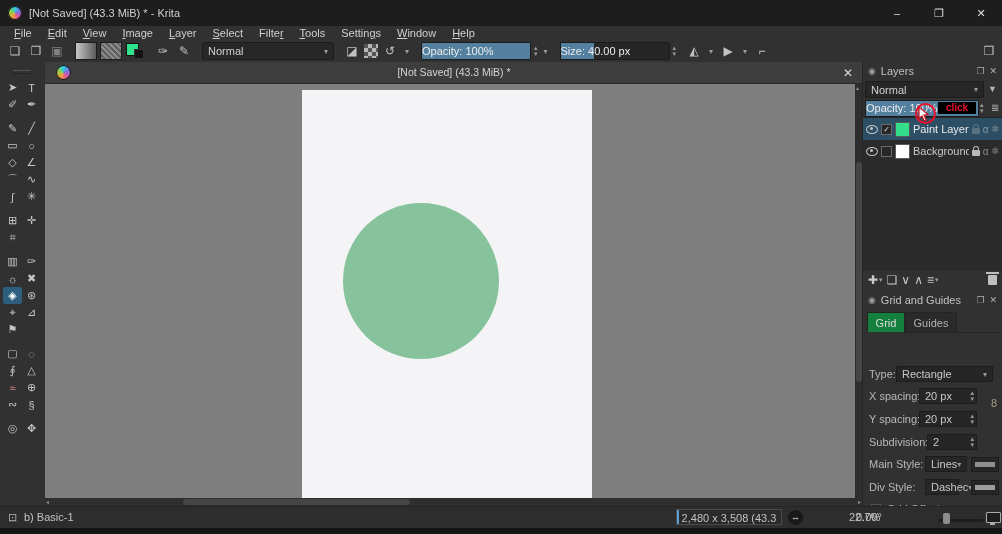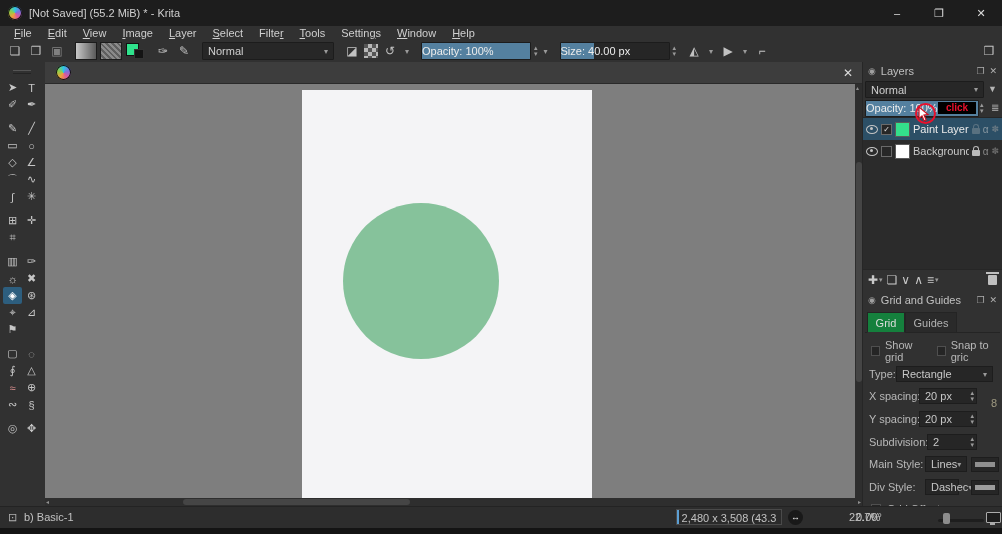--- a/index.html
+++ b/index.html
@@ -129,21 +129,21 @@
   .monitor::after{content:"";position:absolute;left:3px;bottom:-3px;width:5px;height:2px;background:#ababab}
   .bottomstrip{position:absolute;left:0;top:528px;width:1002px;height:6px;background:#141414}
 </style>
 </head>
 <body>
 
 <div class="app">
 
   <div class="titlebar">
     <div class="krita-logo"></div>
-    <span>[Not Saved] (55.2 MiB) * - Krita</span>
+    <span>[Not Saved] (43.3 MiB) * - Krita</span>
     <div class="winctrl wc-min">–</div>
     <div class="winctrl wc-restore">❐</div>
     <div class="winctrl wc-close">✕</div>
   </div>
 
   <div class="menubar">
       <span class="menu-item"><u>F</u>ile</span>
       <span class="menu-item"><u>E</u>dit</span>
       <span class="menu-item"><u>V</u>iew</span>
       <span class="menu-item"><u>I</u>mage</span>
@@ -269,20 +269,21 @@
         <div class="tool tb-magnetic-select">§</div>
       </div>
       <div class="tool-group">
         <div class="tool tb-zoom">◎</div>
         <div class="tool tb-pan">✥</div>
       </div>
     </div>
 
   <div class="subbar">
     <div class="krita-logo"></div>
+    <div class="subtitle">[Not Saved]  (43.3 MiB) *</div>
     <div class="subclose">✕</div>
   </div>
 
   <div class="canvas-area" style="background: rgb(126, 126, 126);">
     <div class="page" style="background: rgb(244, 244, 246);">
       <div class="circle" style="background: rgb(134, 194, 155);"></div>
     </div>
   </div>
   <div class="vscroll">
     <span class="sarrow" style="left:1px;top:1px">▴</span>
@@ -356,26 +357,20 @@
         <span class="dicon">◉</span>
         <span>Grid and Guides</span>
         <span class="sp"></span>
         <span class="dbtn">❐</span>
         <span class="dbtn">✕</span>
       </div>
       <div class="tab active" style="left:4px;width:38px">Grid</div>
       <div class="tab" style="left:42px;width:52px">Guides</div>
       <div class="tabline"></div>
 
-      <div class="grow" style="top:50px">
-        <div class="gcheck" style="margin-left:8px"></div>
-        <span class="glabel" style="margin-left:5px">Show grid</span>
-        <div class="gcheck" style="margin-left:9px"></div>
-        <span class="glabel" style="margin-left:5px">Snap to gric</span>
-      </div>
 
       <div class="grow" style="top:73px">
         <span class="glabel" style="margin-left:6px">Type:</span>
       </div>
       <div class="gbox" style="left:33px;top:75px;width:97px">
         <span>Rectangle</span>
         <span class="caret" style="margin-left:auto;font-size:8px;color:#9a9a9a">▾</span>
       </div>
 
       <div class="grow" style="top:95px">

